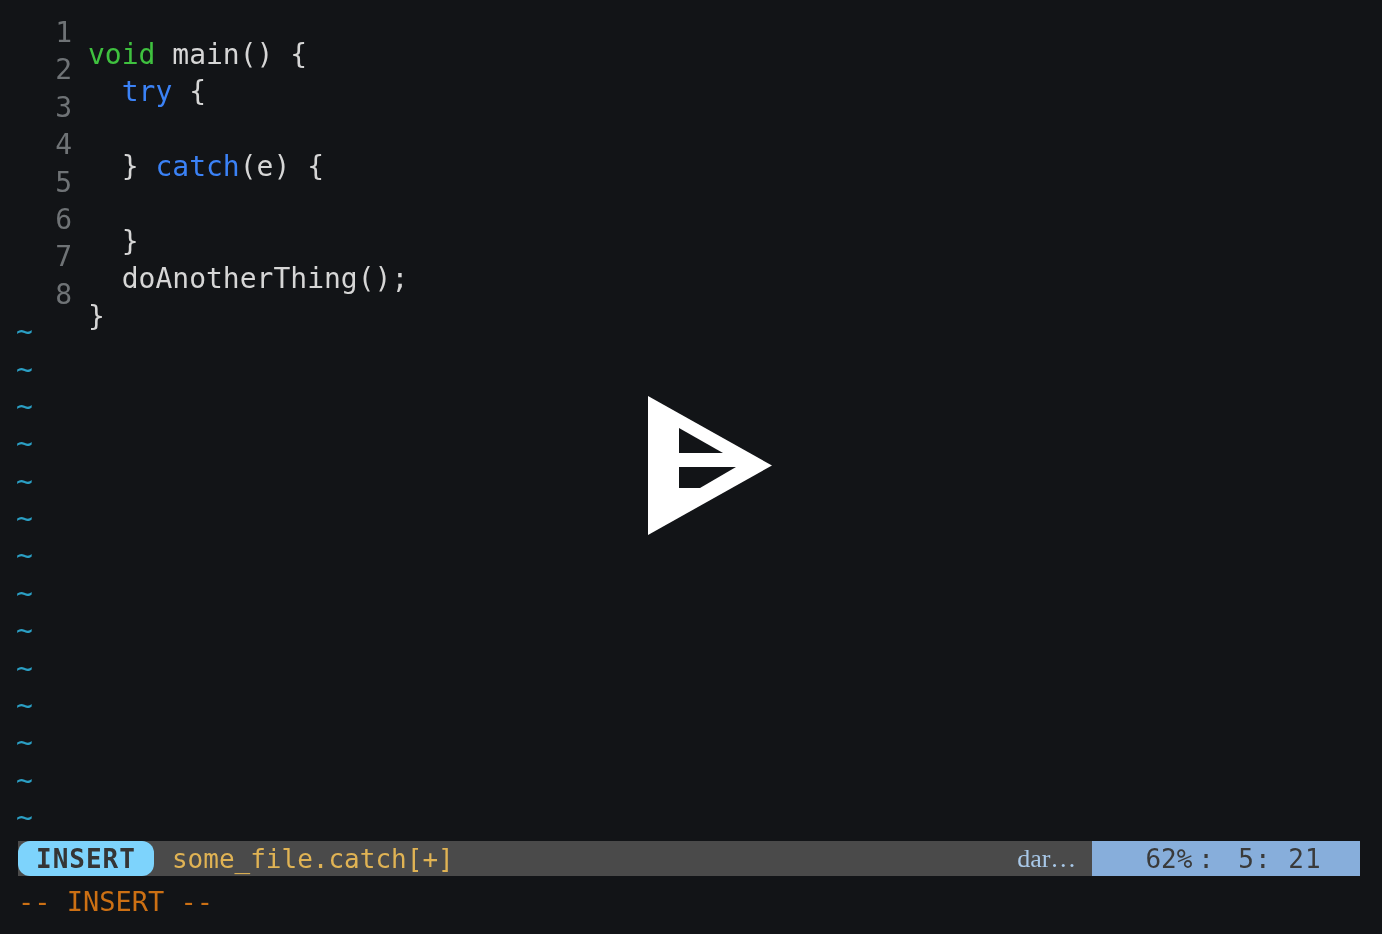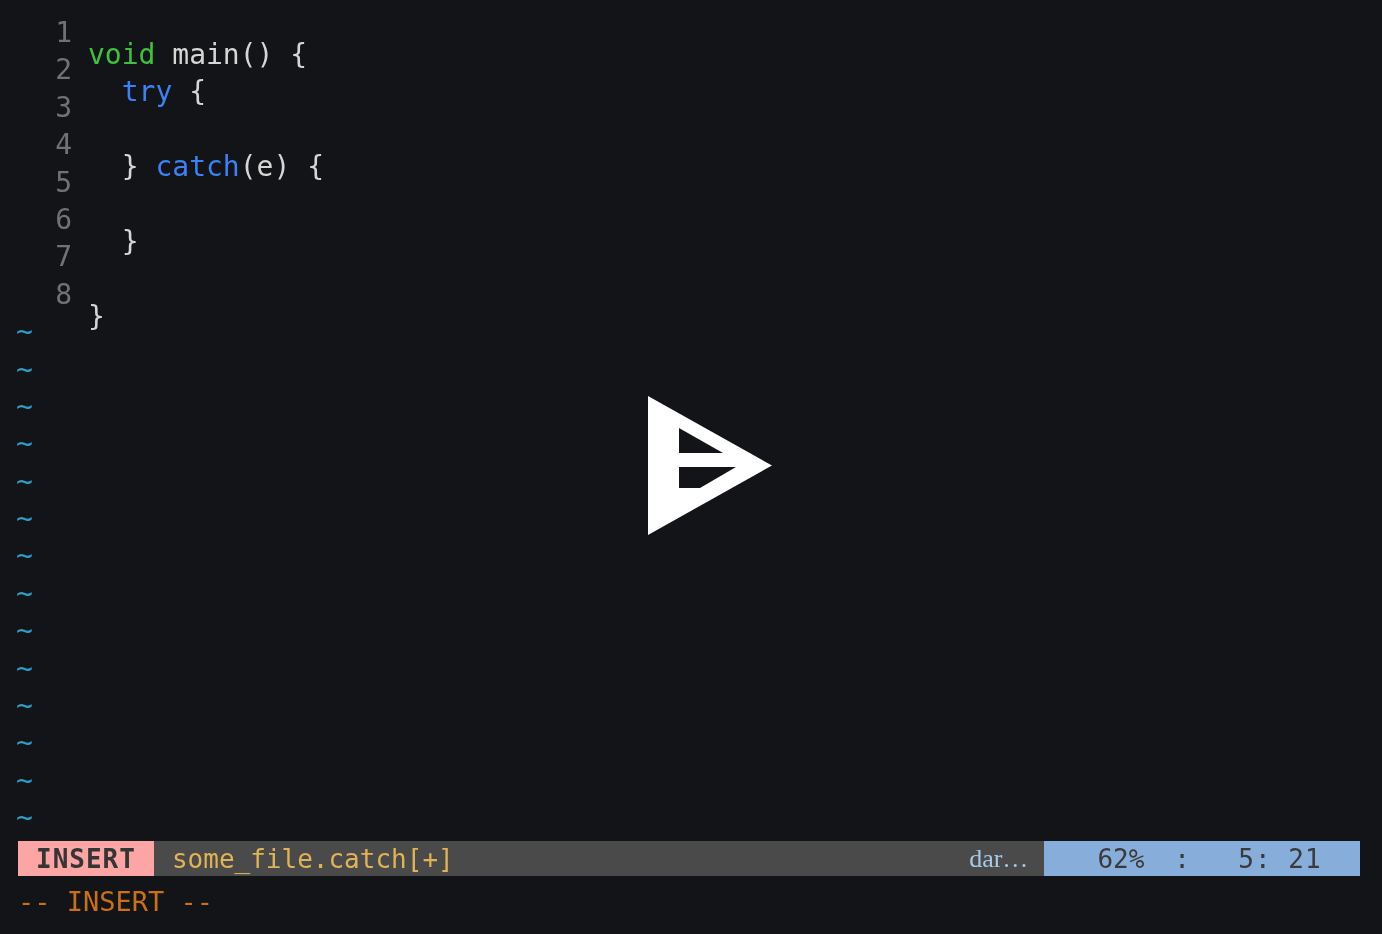--- a/index.html
+++ b/index.html
@@ -76,27 +76,28 @@
     left: 18px;
     top: 841px;
     width: 1342px;
     height: 35px;
     display: flex;
     align-items: stretch;
     background: #4a4a4a;
     font-size: 26px;
   }
   .sl-mode {
-    background: #fca5a5;
+    background: #7dd3fc;
     color: #353535;
     font-weight: bold;
     padding: 0 18px;
     display: flex;
     align-items: center;
     letter-spacing: 1px;
+    border-radius: 12px;
   }
   .sl-file {
     color: #e0b354;
     padding: 0 0 0 18px;
     display: flex;
     align-items: center;
     flex: 1 1 auto;
   }
   .sl-ftype {
     color: #a8c8e8;
@@ -104,21 +105,21 @@
     display: flex;
     align-items: center;
     font-family: Liberation Serif, serif;
   }
   .sl-right {
     background: #87aedb;
     color: #3a3a3a;
     display: flex;
     align-items: center;
     padding: 0 20px 0 28px;
-    gap: 30px;
+    gap: 6px;
   }
   .sl-pct { min-width: 72px; text-align: right; }
   .sl-colon { }
   .sl-pos { min-width: 120px; text-align: center; letter-spacing: 1px; }
 
   
   #msgline {
     position: absolute;
     left: 18px;
     top: 884px;
@@ -134,21 +135,21 @@
 
 <div id="screen">
 
   <div id="buffer">
       <div class="code-line"><span class="lnum">1</span><span class="ltext"><span class="tok-kw-green">void</span><span class="tok-plain"> main() {</span></span></div>
       <div class="code-line"><span class="lnum">2</span><span class="ltext"><span class="tok-plain">  </span><span class="tok-kw-yellow">try</span><span class="tok-plain"> {</span></span></div>
       <div class="code-line"><span class="lnum">3</span></div>
       <div class="code-line"><span class="lnum">4</span><span class="ltext"><span class="tok-plain">  } </span><span class="tok-kw-yellow">catch</span><span class="tok-plain">(e) {</span></span></div>
       <div class="code-line"><span class="lnum">5</span></div>
       <div class="code-line"><span class="lnum">6</span><span class="ltext"><span class="tok-plain">  }</span></span></div>
-      <div class="code-line"><span class="lnum">7</span></div>
+      <div class="code-line"><span class="lnum">7</span><span class="ltext"><span class="tok-plain">  doAnotherThing();</span></span></div>
       <div class="code-line"><span class="lnum">8</span><span class="ltext"><span class="tok-plain">}</span></span></div>
       <div class="tilde-row">~</div>
       <div class="tilde-row">~</div>
       <div class="tilde-row">~</div>
       <div class="tilde-row">~</div>
       <div class="tilde-row">~</div>
       <div class="tilde-row">~</div>
       <div class="tilde-row">~</div>
       <div class="tilde-row">~</div>
       <div class="tilde-row">~</div>

